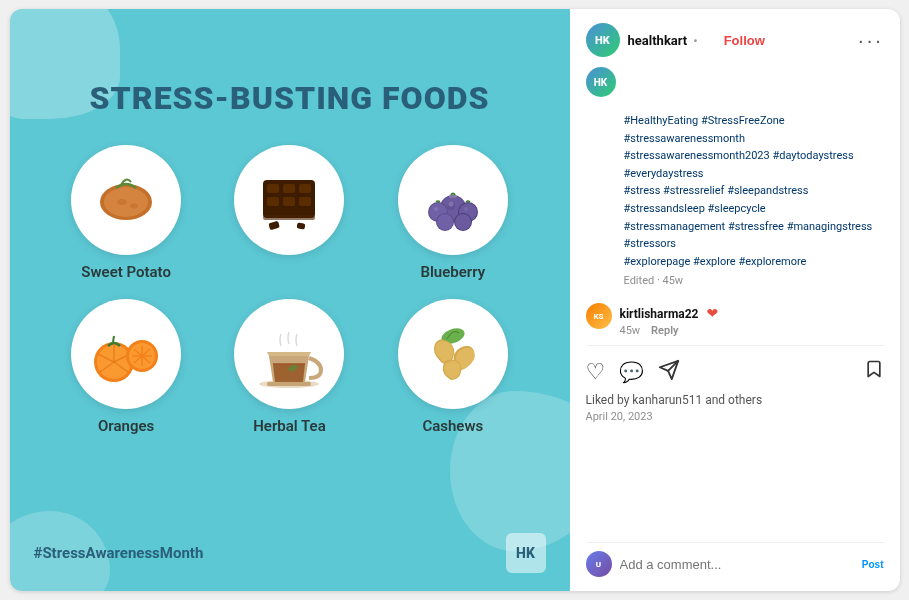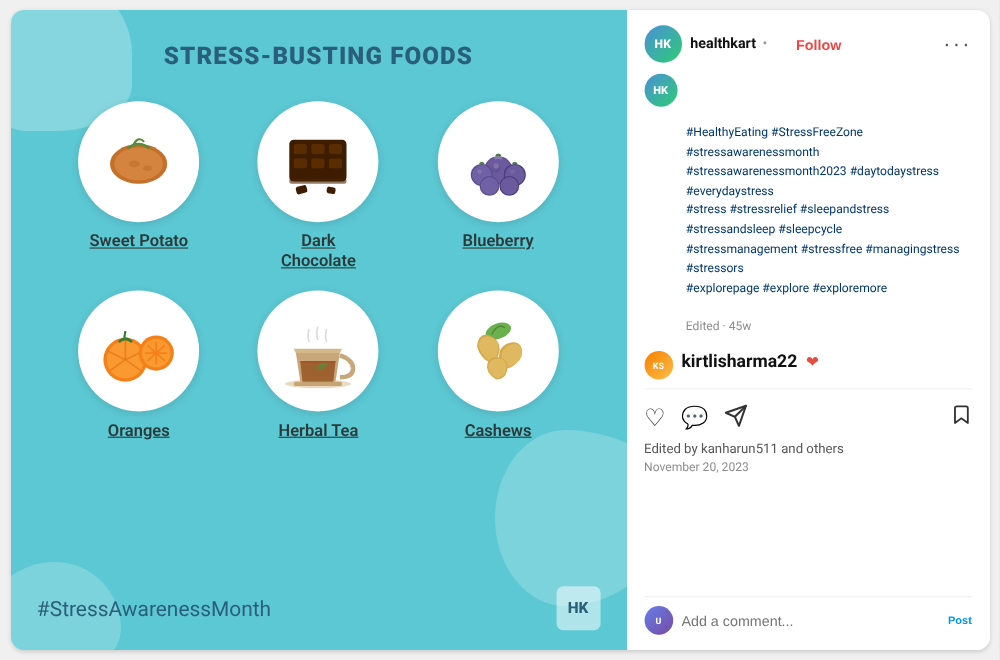--- a/index.html
+++ b/index.html
@@ -53,27 +53,28 @@
       position: absolute;
       bottom: -20px;
       left: -20px;
       width: 120px;
       height: 100px;
       background: rgba(255,255,255,0.2);
       border-radius: 50% 50% 40% 60%/50% 60% 40% 50%;
     }
     .main-title {
       text-align: center;
-      font-size: 22px;
+      font-size: 32px;
       font-weight: 900;
       color: #2a5f7a;
       letter-spacing: 1px;
       margin-bottom: 28px;
       position: relative;
       z-index: 2;
+      margin-top: 40px;
     }
     .foods-grid {
       display: grid;
       grid-template-columns: repeat(3, 1fr);
       gap: 18px 10px;
       position: relative;
       z-index: 2;
       padding: 0 10px;
     }
     .food-item {
@@ -96,35 +97,34 @@
     .food-circle svg {
       width: 80px;
       height: 80px;
     }
     .food-label {
       font-size: 15px;
       font-weight: 600;
       color: #2a3a3a;
       text-align: center;
       line-height: 1.2;
-      text-decoration: underline;
     }
     .bottom-bar {
       position: absolute;
       bottom: 18px;
       left: 0; right: 0;
       display: flex;
       justify-content: space-between;
       align-items: center;
       padding: 0 24px;
       z-index: 2;
     }
     .hashtag {
-      font-size: 19px;
-      font-weight: 400;
+      font-size: 15px;
+      font-weight: 700;
       color: #2a5f7a;
     }
     .hk-logo {
       width: 40px;
       height: 40px;
       background: rgba(255,255,255,0.5);
       border-radius: 6px;
       display: flex;
       align-items: center;
       justify-content: center;
@@ -230,21 +230,21 @@
     }
     .hashtags {
       font-size: 11.5px;
       color: #00376b;
       line-height: 1.6;
       margin-top: 4px;
     }
     .edited-time {
       font-size: 11px;
       color: #8e8e8e;
-      margin-top: 20px;
+      margin-top: 4px;
     }
     .comment-row {
       display: flex;
       gap: 8px;
       align-items: flex-start;
       margin-top: 8px;
     }
     .comment-avatar {
       width: 26px;
       height: 26px;
@@ -255,21 +255,21 @@
       justify-content: center;
       font-size: 8px;
       font-weight: 700;
       color: white;
       flex-shrink: 0;
     }
     .comment-content {
       flex: 1;
     }
     .comment-name {
-      font-size: 16px;
+      font-size: 12px;
       font-weight: 700;
       color: #111;
     }
     .heart-icon {
       font-size: 14px;
       color: #e74c3c;
       margin-left: 4px;
     }
     .comment-meta {
       font-size: 11px;
@@ -406,21 +406,20 @@
             <rect x="50" y="24" width="12" height="9" rx="2" fill="#5a2d00"></rect>
             <rect x="18" y="37" width="12" height="9" rx="2" fill="#5a2d00"></rect>
             <rect x="34" y="37" width="12" height="9" rx="2" fill="#5a2d00"></rect>
             <rect x="50" y="37" width="12" height="9" rx="2" fill="#5a2d00"></rect>
             <rect x="14" y="55" width="52" height="5" rx="2" fill="#4a2200" opacity="0.6"></rect>
 
             <rect x="20" y="62" width="10" height="7" rx="2" fill="#3d1c00" transform="rotate(-15 25 65)"></rect>
             <rect x="48" y="63" width="8" height="6" rx="2" fill="#3d1c00" transform="rotate(10 52 66)"></rect>
           </svg>
         </div>
-        <span class="food-label">Dark<br>Chocolate</span>
       </div>
 
       <div class="food-item">
         <div class="food-circle">
           <svg viewBox="0 0 80 80" xmlns="http://www.w3.org/2000/svg">
 
             <circle cx="40" cy="48" r="13" fill="#5a4b8a"></circle>
             <path d="M38 35 Q40 32 42 35" stroke="#3a7d30" stroke-width="2" fill="none"></path>
             <circle cx="40" cy="48" r="12" fill="#6b5a9e"></circle>
             <circle cx="38" cy="46" r="4" fill="#5a4b8a" opacity="0.5"></circle>
@@ -555,20 +554,25 @@
 #explorepage #explore #exploremore</div>
         <div class="edited-time">Edited · 45w</div>
       </div>
     </div>
 
     <div class="comment-row">
       <div class="comment-avatar">KS</div>
       <div class="comment-content">
         <span class="comment-name">kirtlisharma22</span>
         <span class="heart-icon">❤</span>
+        <div class="comment-meta">
+          <span>45w</span>
+          &nbsp;&nbsp;
+          <span class="comment-reply">Reply</span>
+        </div>
       </div>
     </div>
 
     <hr class="divider">
 
     <div class="actions-row">
       <div class="action-icons">
         <button class="action-icon">♡</button>
         <button class="action-icon" style="font-size:20px;">💬</button>
         <button class="action-icon">
@@ -579,23 +583,23 @@
         </button>
       </div>
       <button class="bookmark-icon">
         <svg width="20" height="22" viewBox="0 0 24 24" fill="none" stroke="#333" stroke-width="2" stroke-linecap="round" stroke-linejoin="round">
           <path d="M19 21l-7-5-7 5V5a2 2 0 0 1 2-2h10a2 2 0 0 1 2 2z"></path>
         </svg>
       </button>
     </div>
 
     <div class="likes-text">
-      <span>Edited by kanharun511 and others</span>
-    </div>
-    <div class="date-text">November 20, 2023</div>
+      <span>Liked by kanharun511 and others</span>
+    </div>
+    <div class="date-text">April 20, 2023</div>
 
     <div class="add-comment-row">
       <div class="comment-input-avatar">U</div>
       <input class="comment-input" type="text" placeholder="Add a comment..." style="">
       <button class="post-btn">Post</button>
     </div>
   </div>
 </div>
 
 </body></html>

